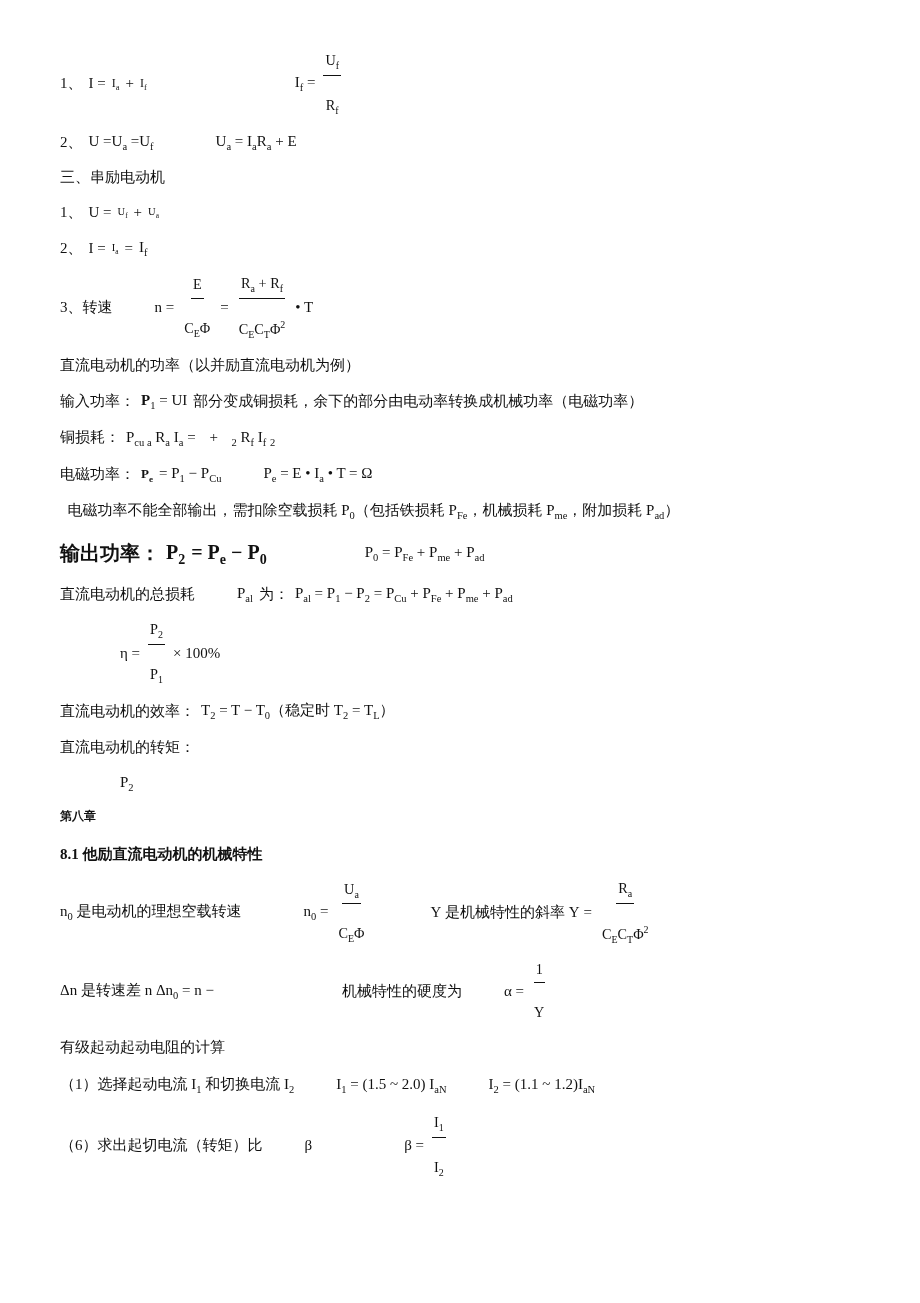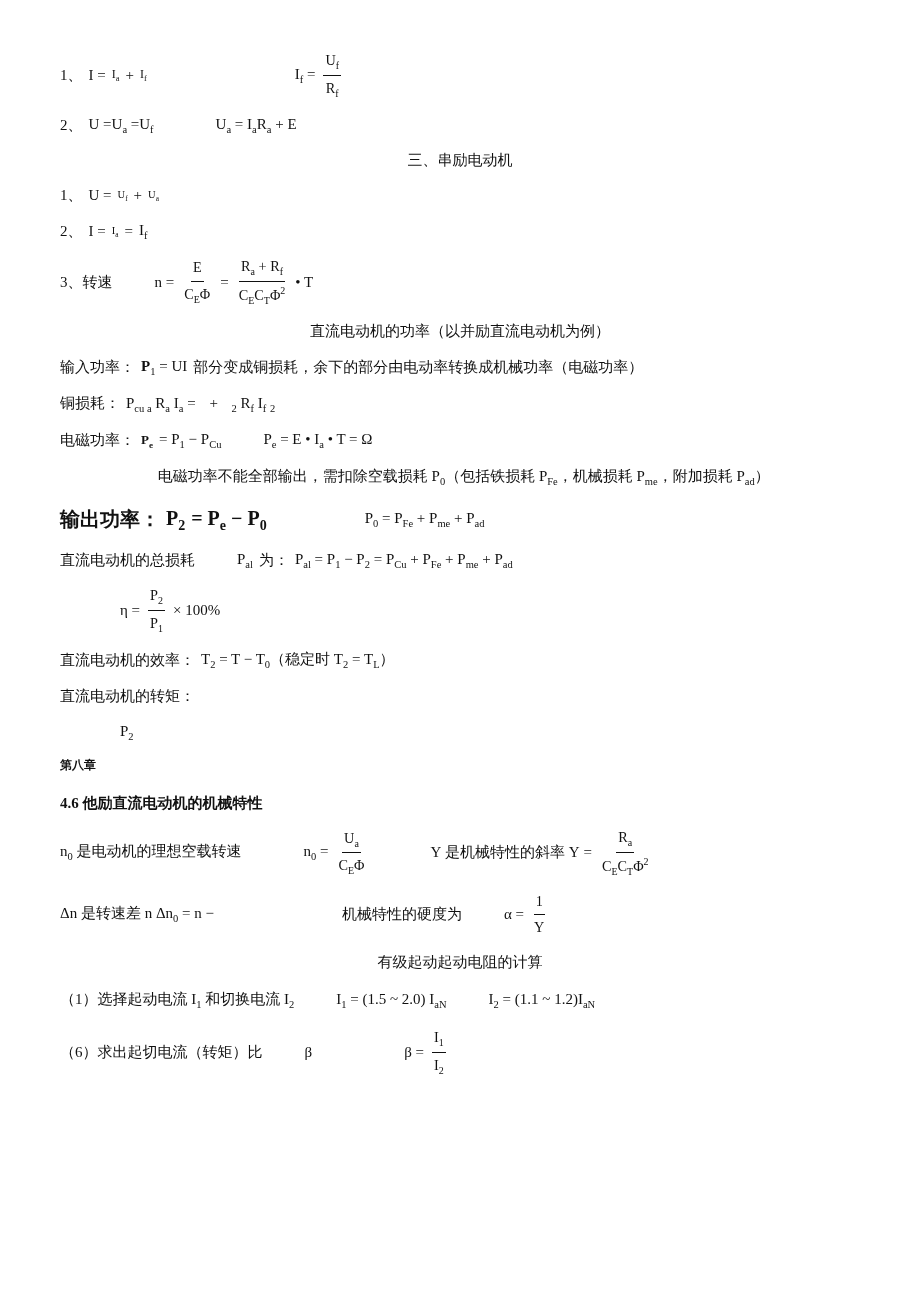--- a/index.html
+++ b/index.html
@@ -30,20 +30,21 @@
     .frac .num {
       border-bottom: 1px solid #111;
       padding: 0 2px;
       text-align: center;
       font-size: 0.95em;
     }
     .frac .den {
       padding: 0 2px;
       text-align: center;
       font-size: 0.95em;
+      margin-top: 17px;
     }
     .chapter {
       font-size: 12px;
       font-weight: bold;
       margin: 8px 0 10px 0;
     }
     .sub-section {
       font-weight: bold;
       margin: 14px 0 8px 0;
       font-size: 15px;
@@ -68,21 +69,20 @@
     .space5 { display: inline-block; width: 80px; }
     .formula-block {
       margin: 8px 0 8px 0;
       display: flex;
       flex-wrap: wrap;
       align-items: center;
       gap: 6px;
     }
     .text-line {
       margin: 4px 0;
-      text-align: center;
     }
   </style>
 </head>
 <body>
 
 <div class="page">
 
   <div class="block">
     <div class="formula-block">
       <span>1、</span>
@@ -206,21 +206,21 @@
     <div class="formula-block">
       <span>直流电动机的转矩：</span>
     </div>
     <div class="formula-block" style="padding-left:60px; align-items:center;">
       <span>P<sub>2</sub></span>
     </div>
   </div>
 
   <div class="chapter">第八章</div>
 
-  <div class="sub-section">4.6  他励直流电动机的机械特性</div>
+  <div class="sub-section">8.1  他励直流电动机的机械特性</div>
 
   <div class="block">
     <div class="formula-block" style="align-items:center;">
       <span>n<sub>0</sub> 是电动机的理想空载转速</span>
       <span class="space4"></span>
       <span>n<sub>0</sub> =</span>
       <span class="frac">
         <span class="num">U<sub>a</sub></span>
         <span class="den">C<sub>E</sub><span class="greek">Φ</span></span>
       </span>

